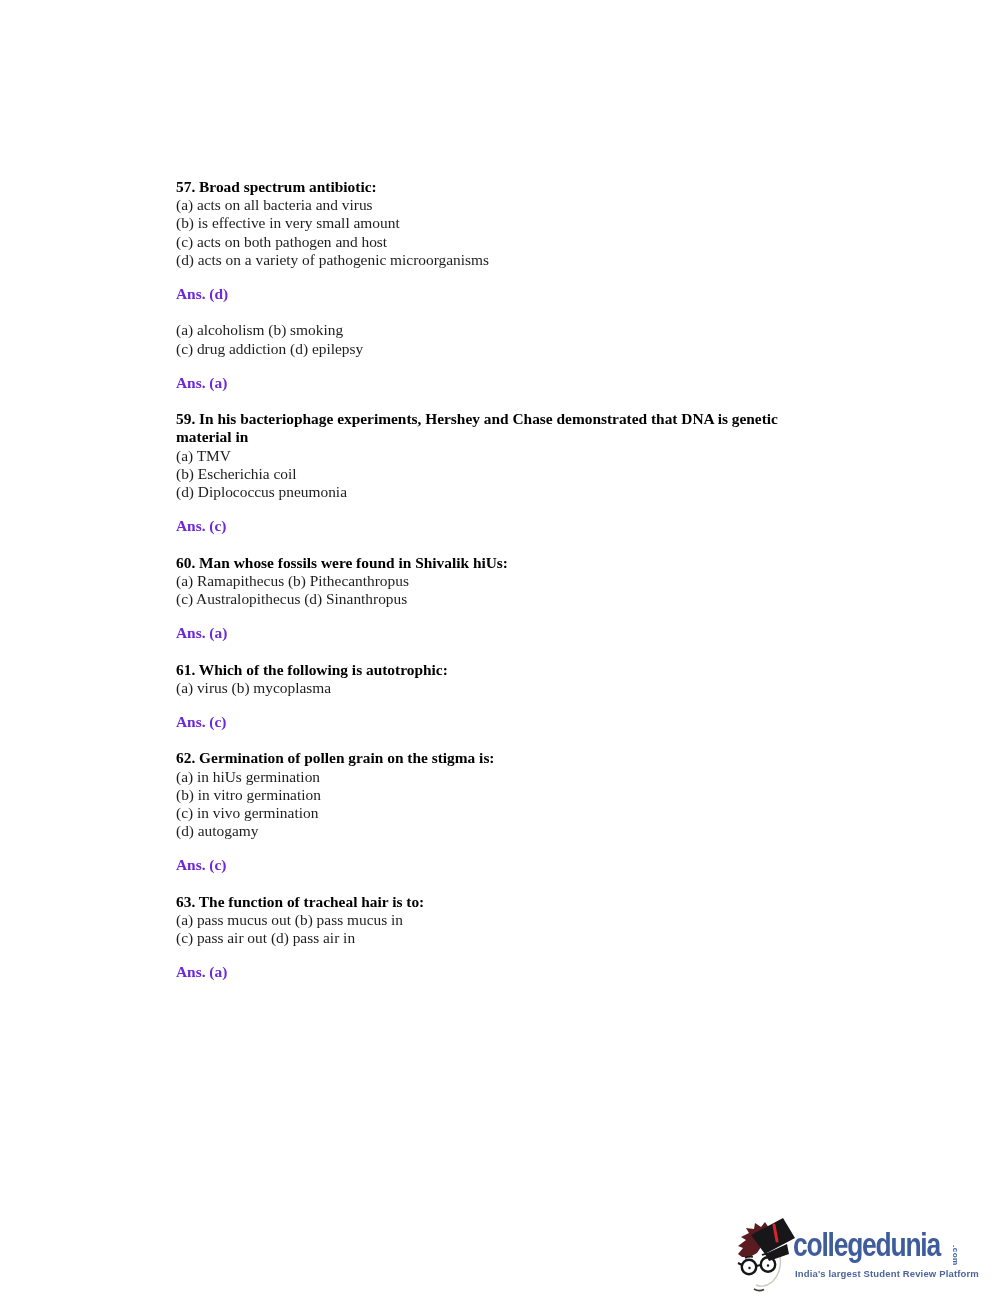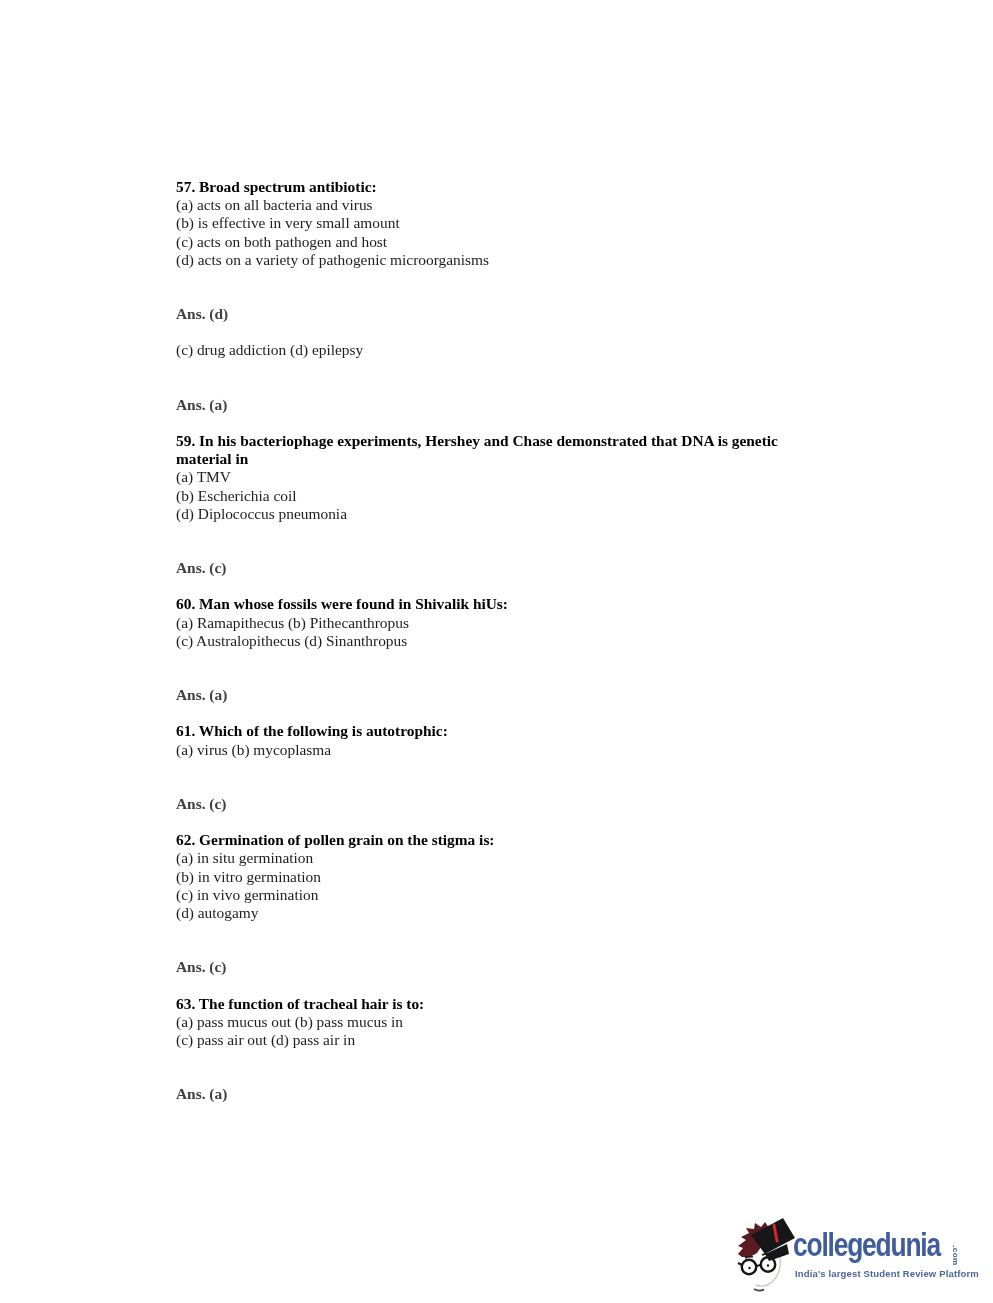--- a/index.html
+++ b/index.html
@@ -14,21 +14,21 @@
     position: absolute;
     left: 176px; top: 178px;
     width: 680px;
     color: #1d1d1d;
     font-size: 15.4px;
     line-height: 18.2px;
   }
   .question { margin-bottom: 18.2px; }
   .q-heading { font-weight: bold; color: #000000; }
   .q-option { font-weight: normal; }
-  .q-answer { font-weight: bold; margin-top: 36px; color: #404040; }
+  .q-answer { font-weight: bold; margin-top: 16px; color: #6d28d9; }
 
   .logo {
     position: absolute;
     left: 735px; top: 1216px;
     width: 258px; height: 86px;
   }
   .mascot {
     position: absolute; left: 0; top: 0;
     width: 62px; height: 80px;
   }
@@ -71,20 +71,21 @@
   <div class="question">
     <div class="q-heading">57. Broad spectrum antibiotic:</div>
     <div class="q-option">(a) acts on all bacteria and virus</div>
     <div class="q-option">(b) is effective in very small amount</div>
     <div class="q-option">(c) acts on both pathogen and host</div>
     <div class="q-option">(d) acts on a variety of pathogenic microorganisms</div>
     <div class="q-answer">Ans. (d)</div>
   </div>
 
   <div class="question">
+    <div class="q-option">(a) alcoholism (b) smoking</div>
     <div class="q-option">(c) drug addiction (d) epilepsy</div>
     <div class="q-answer">Ans. (a)</div>
   </div>
 
   <div class="question">
     <div class="q-heading">59. In his bacteriophage experiments, Hershey and Chase demonstrated that DNA is genetic</div>
     <div class="q-heading">material in</div>
     <div class="q-option">(a) TMV</div>
     <div class="q-option">(b) Escherichia coil</div>
     <div class="q-option">(d) Diplococcus pneumonia</div>
@@ -99,21 +100,21 @@
   </div>
 
   <div class="question">
     <div class="q-heading">61. Which of the following is autotrophic:</div>
     <div class="q-option">(a) virus (b) mycoplasma</div>
     <div class="q-answer">Ans. (c)</div>
   </div>
 
   <div class="question">
     <div class="q-heading">62. Germination of pollen grain on the stigma is:</div>
-    <div class="q-option">(a) in situ germination</div>
+    <div class="q-option">(a) in hiUs germination</div>
     <div class="q-option">(b) in vitro germination</div>
     <div class="q-option">(c) in vivo germination</div>
     <div class="q-option">(d) autogamy</div>
     <div class="q-answer">Ans. (c)</div>
   </div>
 
   <div class="question">
     <div class="q-heading">63. The function of tracheal hair is to:</div>
     <div class="q-option">(a) pass mucus out (b) pass mucus in</div>
     <div class="q-option">(c) pass air out (d) pass air in</div>

